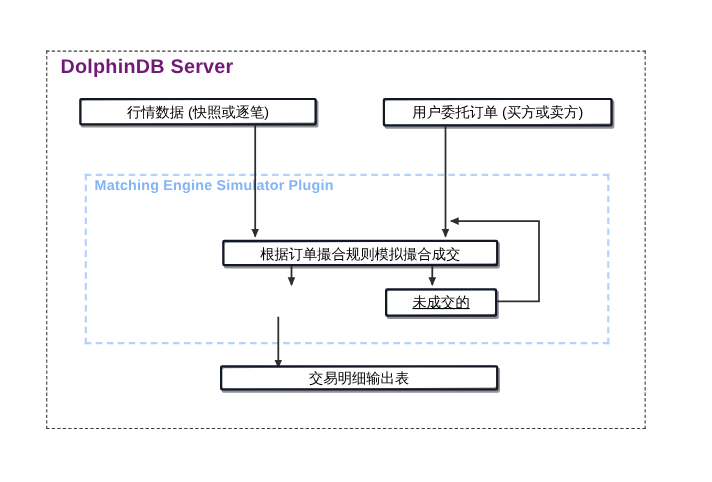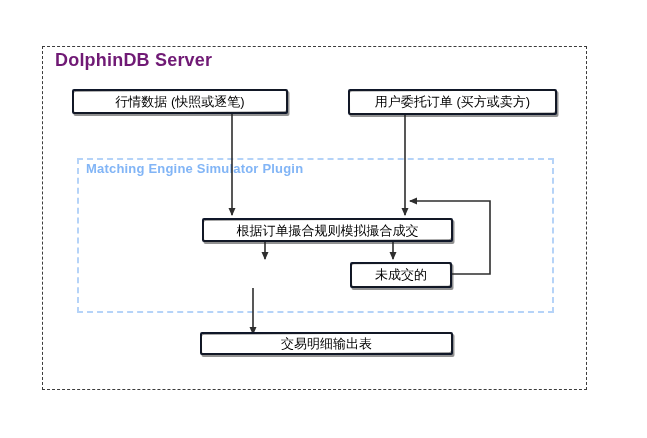--- a/index.html
+++ b/index.html
@@ -70,21 +70,21 @@
     inset: -1px;
     border: 1px solid rgba(30,30,30,0.55);
     border-radius: 3px;
     transform: rotate(-0.35deg);
     pointer-events: none;
   }
   .node-market-data   { left: 72px;  top: 89px;  width: 216px; height: 25px; }
   .node-user-orders   { left: 348px; top: 89px;  width: 209px; height: 26px; }
   .node-matching      { left: 202px; top: 218px; width: 251px; height: 24px; align-items: flex-end; }
   .node-filled        { left: 202px; top: 262px; width: 103px; height: 26px; }
-  .node-unfilled      { left: 350px; top: 262px; width: 102px; height: 26px; }
+  .node-unfilled      { left: 350px; top: 262px; width: 102px; height: 26px; text-decoration: underline; }
   .node-output-table  { left: 200px; top: 332px; width: 253px; height: 23px; }
   .edges-svg {
     position: absolute;
     left: 0; top: 0;
     width: 647px; height: 438px;
     z-index: 2;
     pointer-events: none;
   }
 </style>
 </head>

